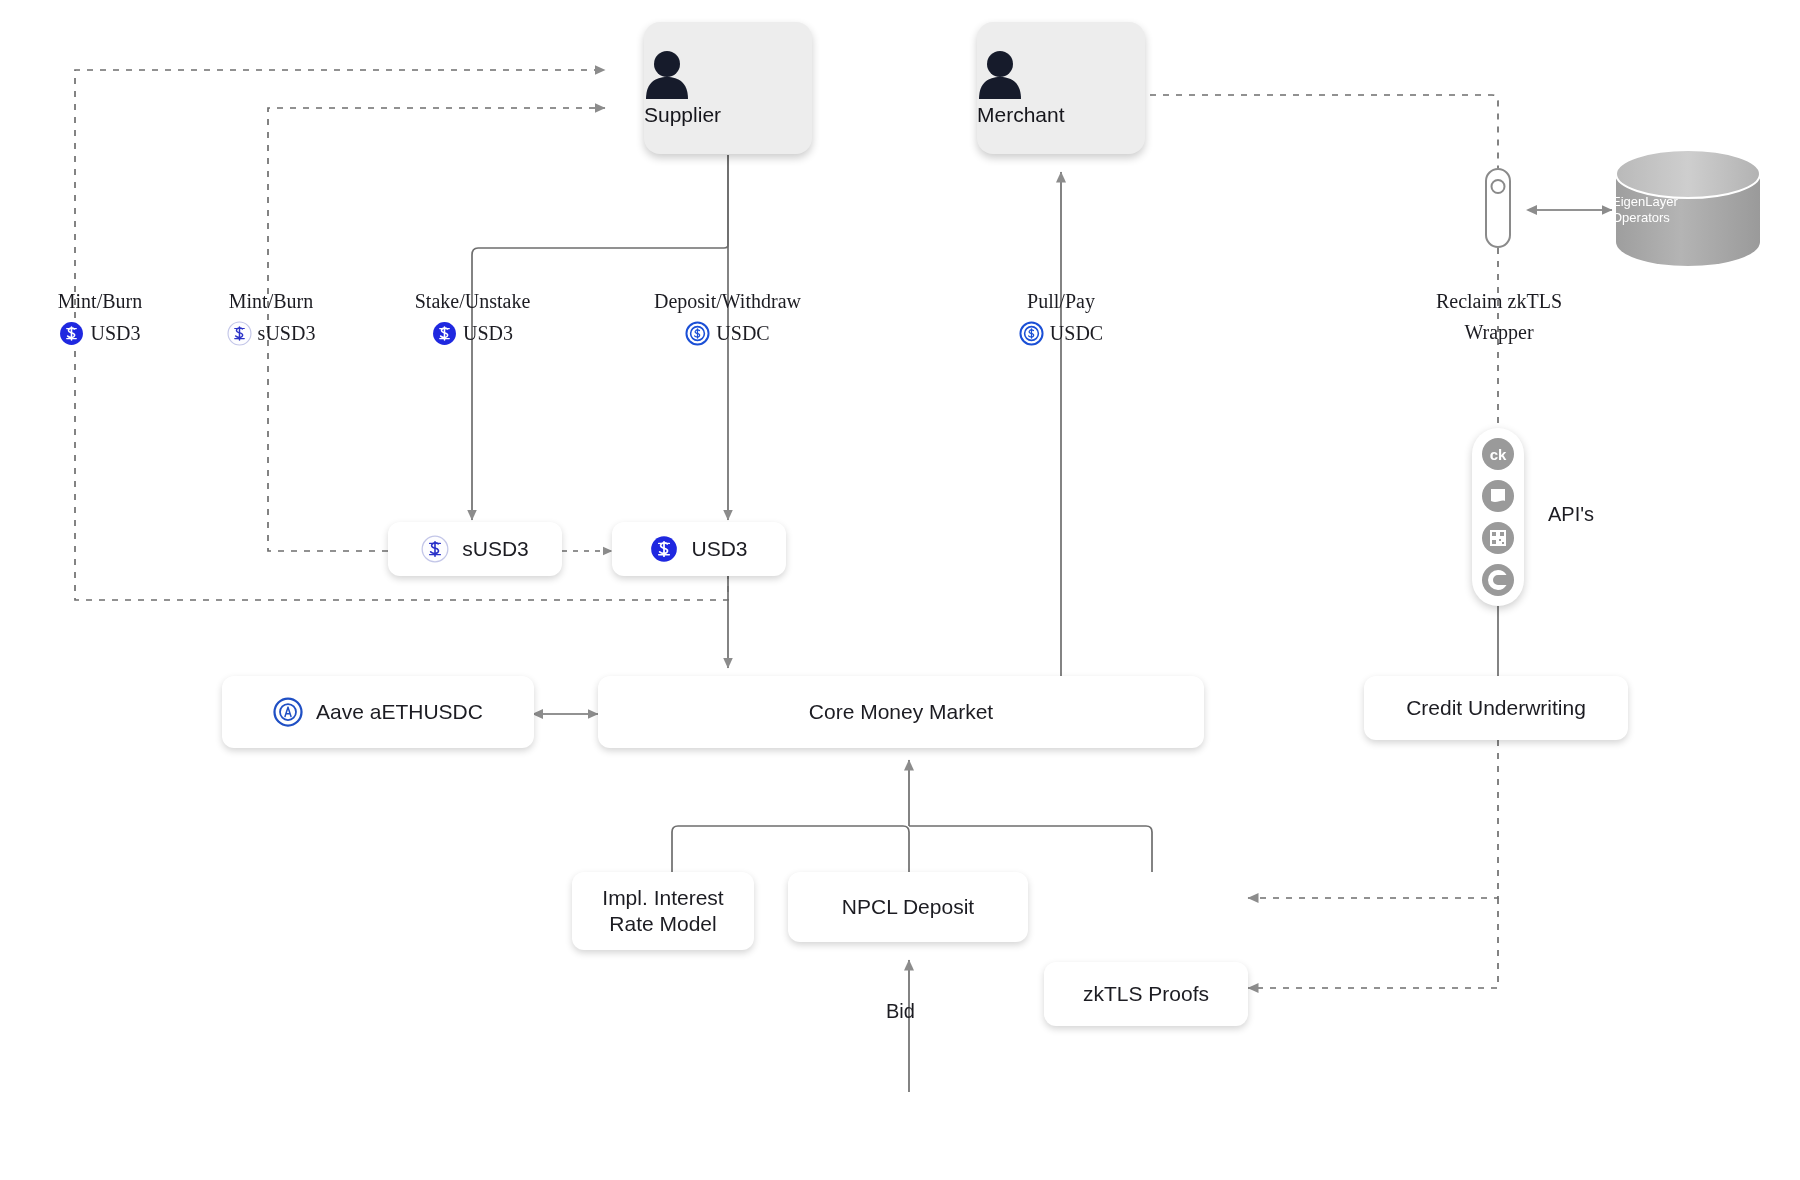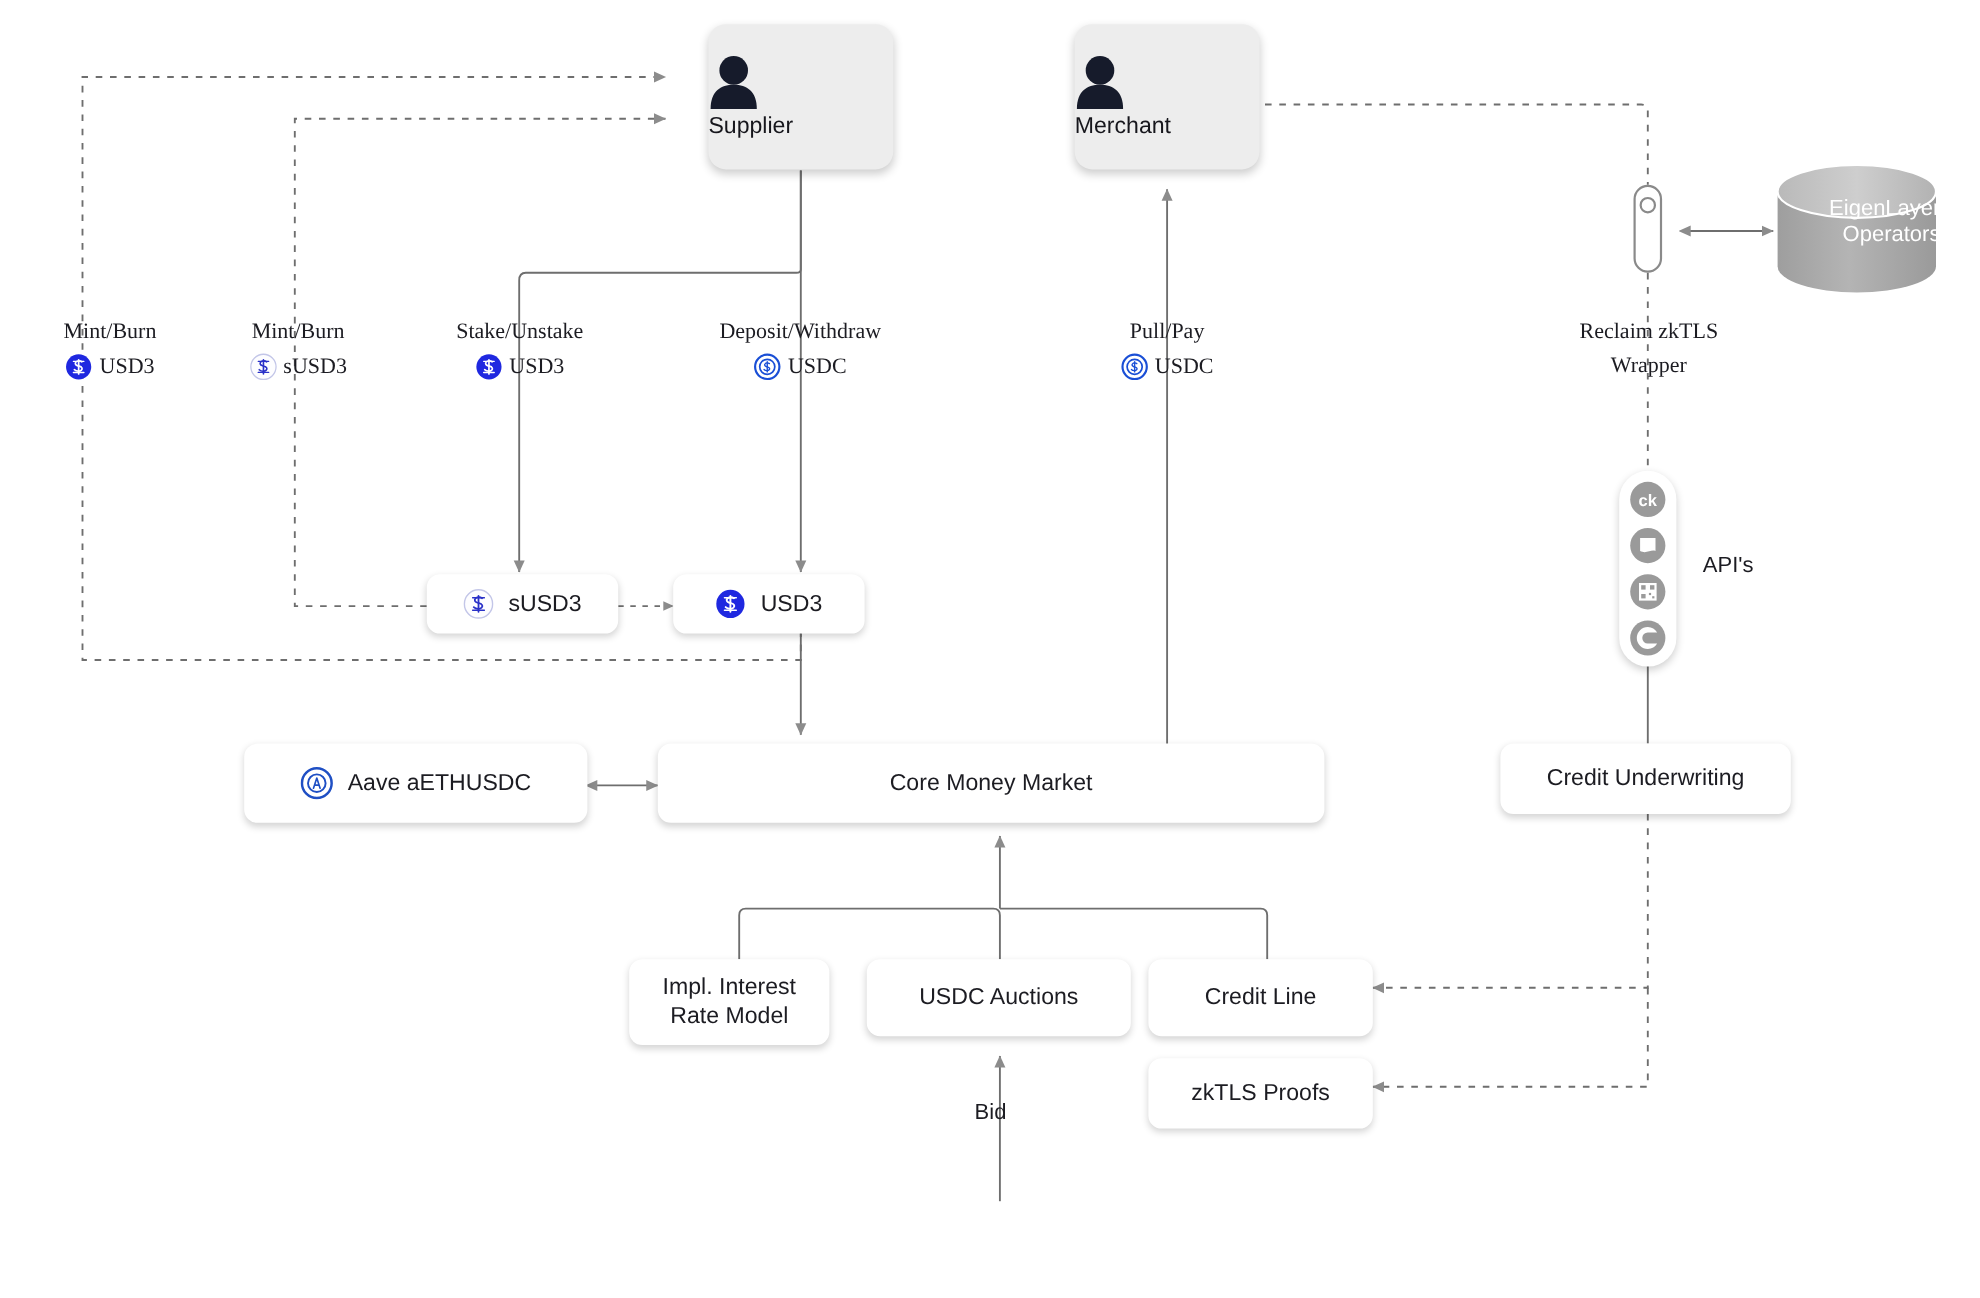--- a/index.html
+++ b/index.html
@@ -85,22 +85,22 @@
     background: #ffffff;
   }
   .wrapperpill .dot {
     position: absolute; left: 50%; top: 9px;
     transform: translateX(-50%);
     width: 15px; height: 15px; border-radius: 50%;
     border: 2px solid #8a8a8a; background: #fff;
   }
   .cyl { position: absolute; }
   .cyl .cy-txt {
-    position: absolute; left: 0; right: 0; top: 29px;
-    text-align: right; color: #ffffff; font-size: 20px; line-height: 1.2;
+    position: absolute; left: 0; right: 0; top: 46px;
+    text-align: left; color: #ffffff; font-size: 13px; line-height: 1.2;
   }
 </style>
 </head>
 <body>
 
 <div id="stage">
 
   <svg class="wires" viewBox="0 0 1800 1180">
     <defs>
       <marker id="ah" markerWidth="12" markerHeight="12" refX="9.5" refY="5" orient="auto" markerUnits="userSpaceOnUse">
@@ -340,25 +340,22 @@
   </div>
 
   <div class="node" style="left:572px; top:872px; width:182px; height:78px;">
     <div>
       <div>Impl. Interest</div>
       <div>Rate Model</div>
     </div>
   </div>
 
   <div class="node" style="left:788px; top:872px; width:240px; height:70px;">
-    <span>USDC Auctions</span>
-  </div>
-
-  <div class="node" style="left:1044px; top:872px; width:204px; height:70px;">
-    <span>Credit Line</span>
-  </div>
+    <span>NPCL Deposit</span>
+  </div>
+
 
   <div class="node" style="left:1044px; top:962px; width:204px; height:64px;">
     <span>zkTLS Proofs</span>
   </div>
 
 
 </div>
 
 </body></html>

